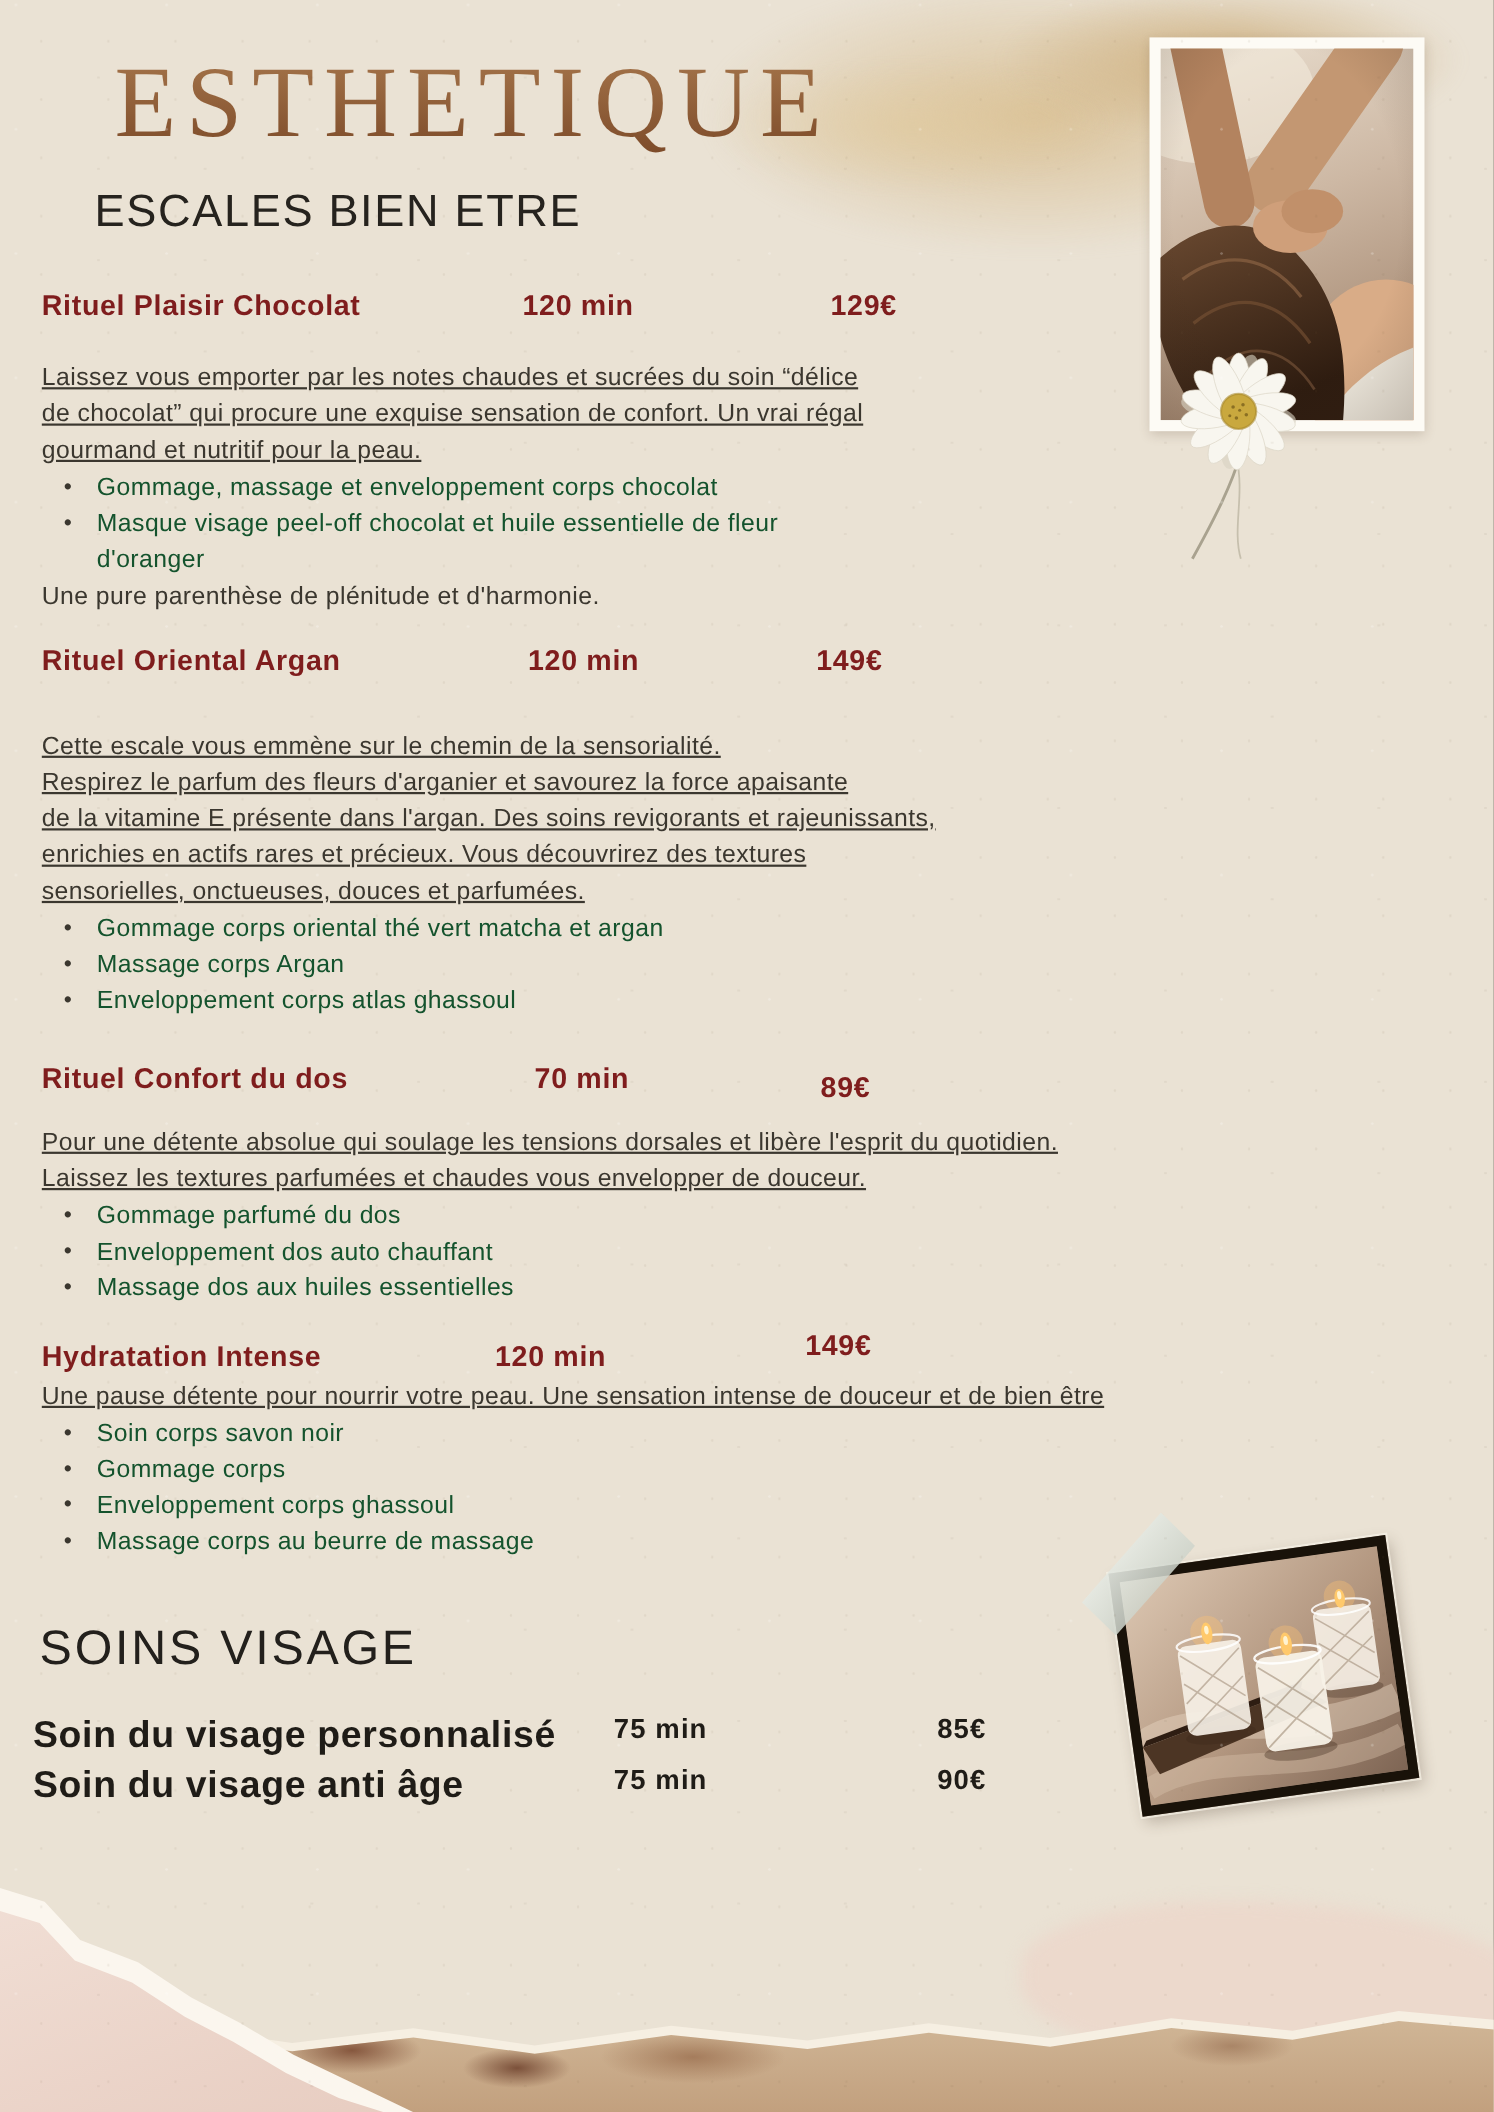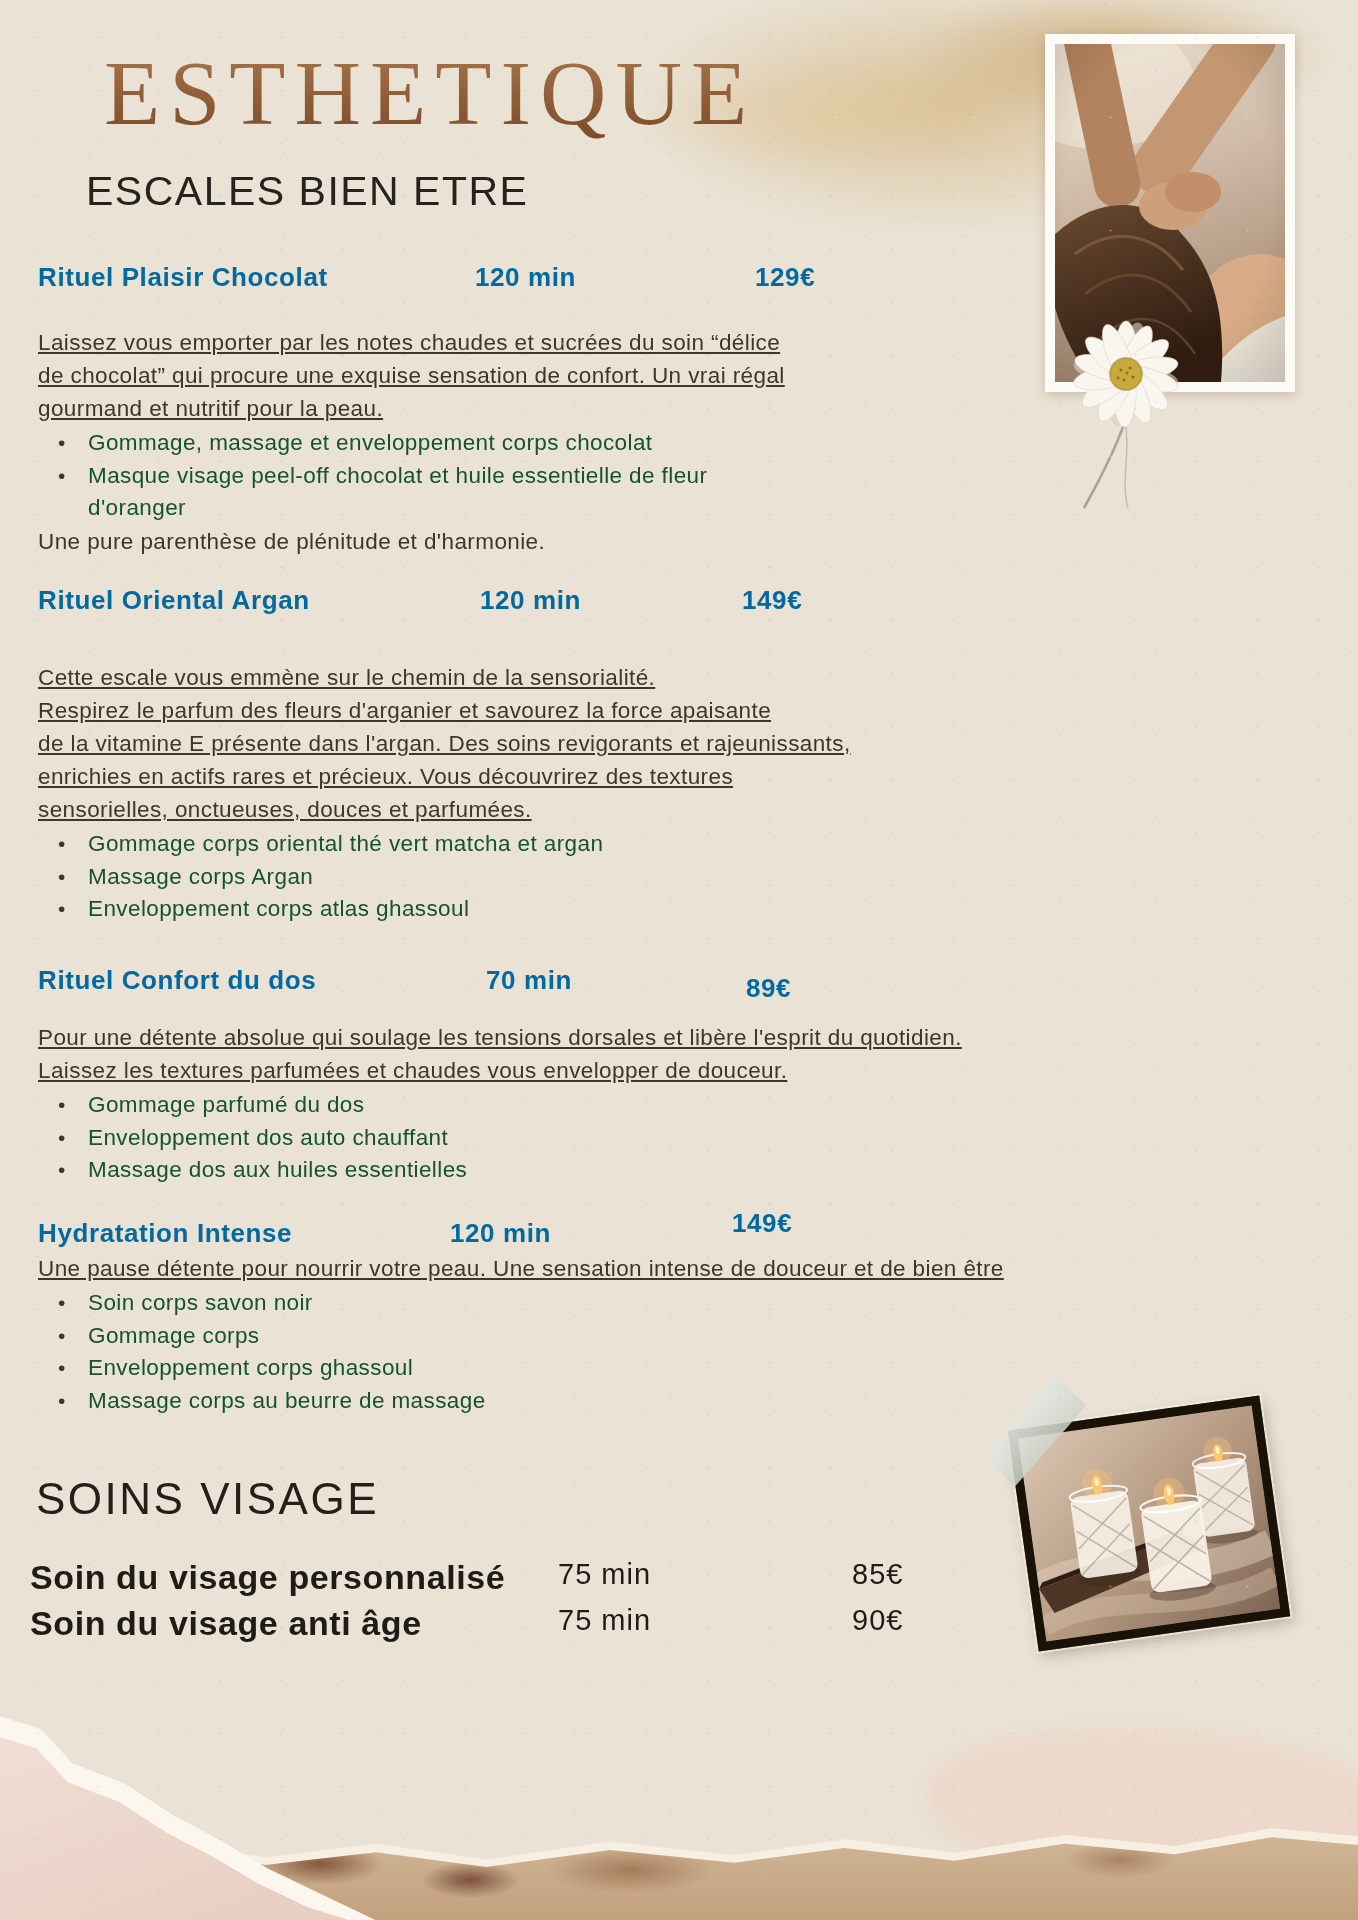--- a/index.html
+++ b/index.html
@@ -27,40 +27,40 @@
   .title{position:absolute;left:104px;top:40px;margin:0;z-index:2;
     font-family:"Liberation Serif",serif;font-weight:400;font-size:92px;letter-spacing:9px;
     color:#8a5a36;background:linear-gradient(#a9794e,#7a4827);
     -webkit-background-clip:text;background-clip:text;-webkit-text-fill-color:transparent;}
   .subtitle{position:absolute;left:86px;top:168px;margin:0;z-index:2;
     font-size:41px;font-weight:400;letter-spacing:1.5px;color:#26231e;}
 
   .ritual{position:absolute;left:38px;width:1290px;z-index:2;}
   .r1{top:262px}.r2{top:585px}.r3{top:965px}.r4{top:1218px}
   .ritual .row{position:relative;height:34px;}
-  .ritual .name,.ritual .dur,.ritual .price{font-size:26px;font-weight:700;color:#0369a1;letter-spacing:.6px;}
+  .ritual .name,.ritual .dur,.ritual .price{font-size:26px;font-weight:700;color:#7f1d1d;letter-spacing:.6px;}
   .ritual .dur,.ritual .price{position:absolute;top:0;}
   .r1 .dur{left:437px}.r1 .price{left:717px}
   .r2 .dur{left:442px}.r2 .price{left:704px}
   .r3 .dur{left:448px}.r3 .price{left:708px;top:8px}
   .r4 .dur{left:412px}.r4 .price{left:694px;top:-10px}
   .desc{font-size:22.5px;line-height:33px;letter-spacing:.4px;color:#3b372f;}
   .desc div{white-space:nowrap;text-decoration:underline;}
   .r1 .desc{margin-top:30px}.r2 .desc{margin-top:42px}.r3 .desc{margin-top:22px}.r4 .desc{}
   .bullets{list-style:none;margin:2px 0 0;padding:0;font-size:22.5px;line-height:32.5px;letter-spacing:.4px;color:#14532d;}
   .bullets li{position:relative;padding-left:50px;}
   .bullets li::before{content:"\2022";position:absolute;left:20px;top:0;font-size:21px;color:#3b372f;}
   .r1 .bullets{max-width:750px;}
   .closing{margin-top:0;font-size:22.5px;line-height:33px;letter-spacing:.4px;}
 
   .visage-heading{position:absolute;left:36px;top:1474px;margin:0;z-index:2;
     font-size:44px;font-weight:400;letter-spacing:2.5px;color:#23201c;}
   .face-row{position:absolute;left:30px;width:1000px;z-index:2;height:32px;}
   .face-row .name{font-size:34px;font-weight:700;color:#1f1c17;letter-spacing:.6px;}
-  .face-row .dur,.face-row .price{position:absolute;top:0;font-size:29px;font-weight:400;color:#1f1c17;letter-spacing:1px;}
+  .face-row .dur,.face-row .price{position:absolute;top:0;font-size:25px;font-weight:700;color:#1f1c17;letter-spacing:1px;}
   .face-row .dur{left:528px}.face-row .price{left:822px}
   .fr1{top:1558px}.fr2{top:1604px}
 
   .photo-massage{position:absolute;left:1045px;top:34px;width:230px;height:338px;margin:0;z-index:3;
     background:#fdfbf5;padding:10px;box-shadow:0 3px 10px rgba(90,70,50,.22);}
   .photo-massage svg{display:block;width:230px;height:338px;}
   .daisy{position:absolute;left:1050px;top:318px;width:150px;height:195px;z-index:4;}
   .daisy svg{display:block;width:150px;height:195px;}
 
   .photo-candles{position:absolute;left:1022px;top:1412px;width:236px;height:205px;margin:0;z-index:3;

